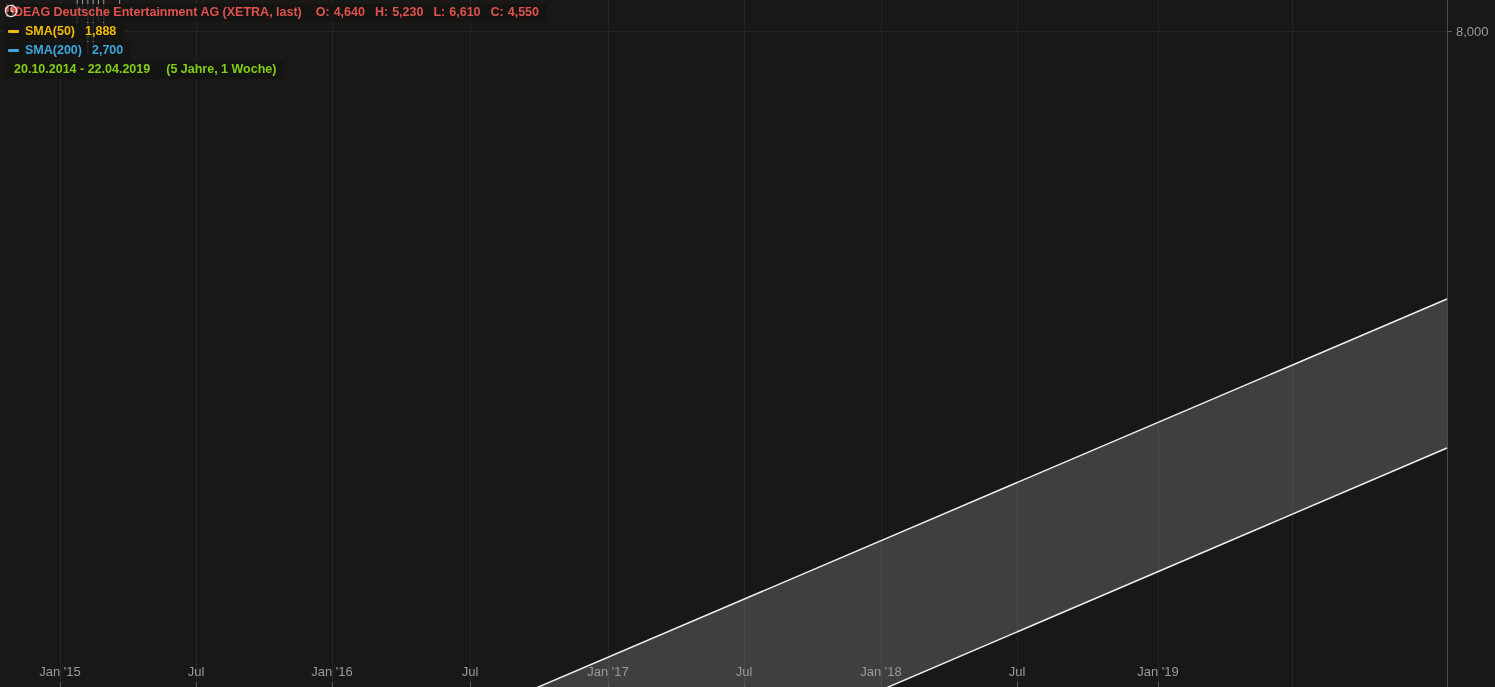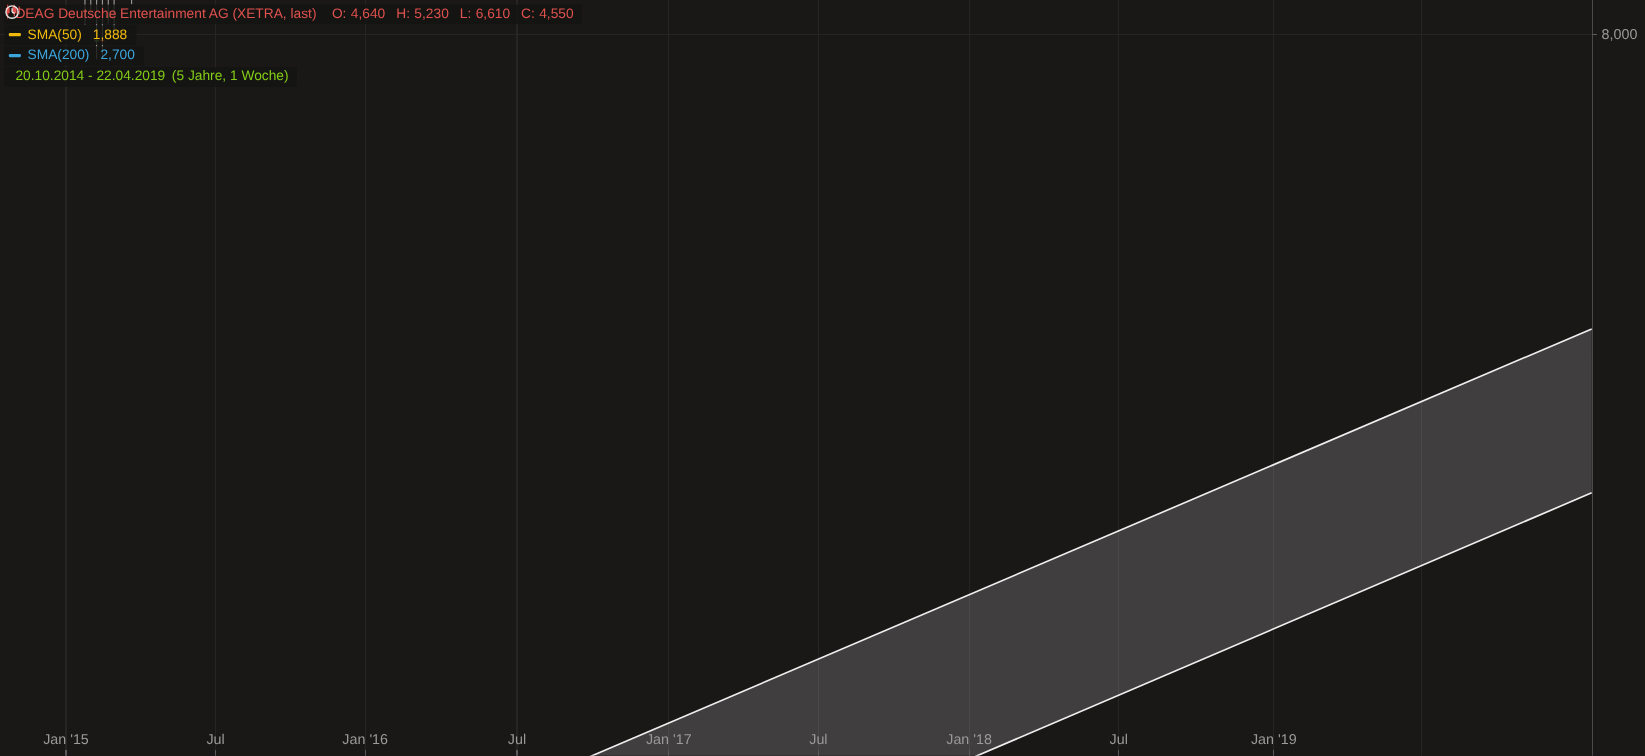--- a/index.html
+++ b/index.html
@@ -2,31 +2,31 @@
 <html style="--background: #1a1817; --grid: #262524; --axis-line: #4a4a4a; --axis-text: #9a9a9a; --tick-mark: #5a5a5a; --title-red: #e0524d; --candle-up: #64b44e; --candle-up-bright: #79cd5e; --candle-down: #dd5046; --candle-down-bright: #e8655c; --wick: #9d9d9d; --sma50: #f0b90b; --sma200: #3ca6dd; --fib-line: #f2f2f2; --fib-text: #fafafa; --channel-fill: rgba(255,255,255,0.17); --channel-line: #efefef; --hline-red: #ef5350; --badge-bg: #ef4444; --badge-text: #181210;"><head>
 <meta charset="utf-8">
 <style>
   html,body{margin:0;padding:0;background:#1a1817;}
   body{width:1495px;height:687px;overflow:hidden;font-family:"Liberation Sans",sans-serif;}
   .chart-root{position:relative;width:1495px;height:687px;background:var(--background,#1a1817);}
   svg{position:absolute;left:0;top:0;}
   svg text{font-family:"Liberation Sans",sans-serif;}
   .legend{position:absolute;left:4px;top:4px;z-index:5;font-size:12.5px;line-height:15px;}
   .legend .row{display:flex;align-items:center;gap:6px;background:rgba(20,19,18,0.82);
-    width:fit-content;padding:1px 8px 2px 4px;margin-bottom:1px;border-radius:1px;}
+    width:fit-content;padding:1px 8px 2px 4px;margin-bottom:1px;border-radius:1px;font-weight:bold;}
   .title-row{color:var(--title-red,#e0524d);}
   .ohlc{display:inline-flex;gap:10px;margin-left:8px;}
   .ohlc .pair{display:inline-flex;gap:4px;}
   .ind-dash{display:inline-block;width:11px;height:3px;border-radius:1px;}
   .ind-50{color:var(--sma50,#f0b90b);}
   .ind-200{color:var(--sma200,#3ca6dd);}
   .ind-val{margin-left:4px;}
   .date-row{color:#84cc16;}
   .clock{display:inline-flex;align-items:center;}
-  .interval{}
+  .interval{margin-left:10px;}
 </style>
 </head>
 <body>
 
 <div class="chart-root">
   <svg id="chart" width="1495" height="687" viewBox="0 0 1495 687">
       <rect x="0" y="0" width="1495" height="687" fill="#1a1817"></rect>
       <line x1="0" y1="31" x2="1447" y2="31" stroke="#262524" stroke-width="1" shape-rendering="crispEdges"></line>
       <line x1="0" y1="-23.25" x2="1447" y2="-23.25" stroke="#262524" stroke-width="1" shape-rendering="crispEdges"></line>
       <line x1="0" y1="-77.5" x2="1447" y2="-77.5" stroke="#262524" stroke-width="1" shape-rendering="crispEdges"></line>

